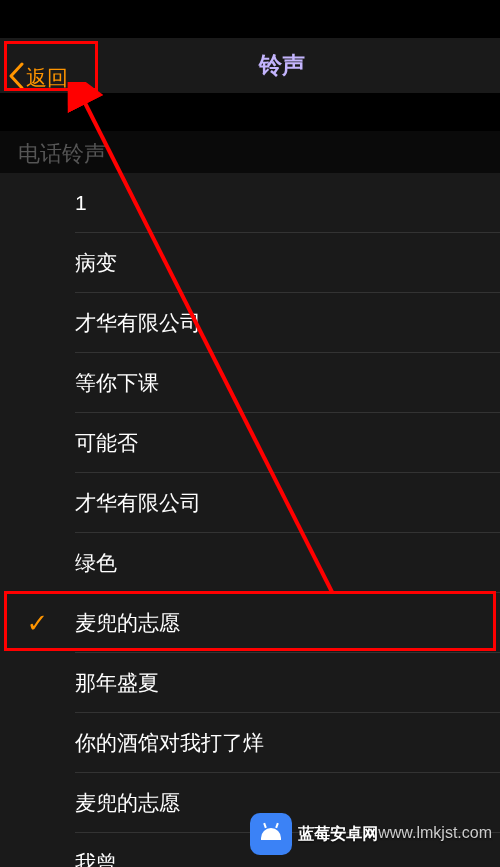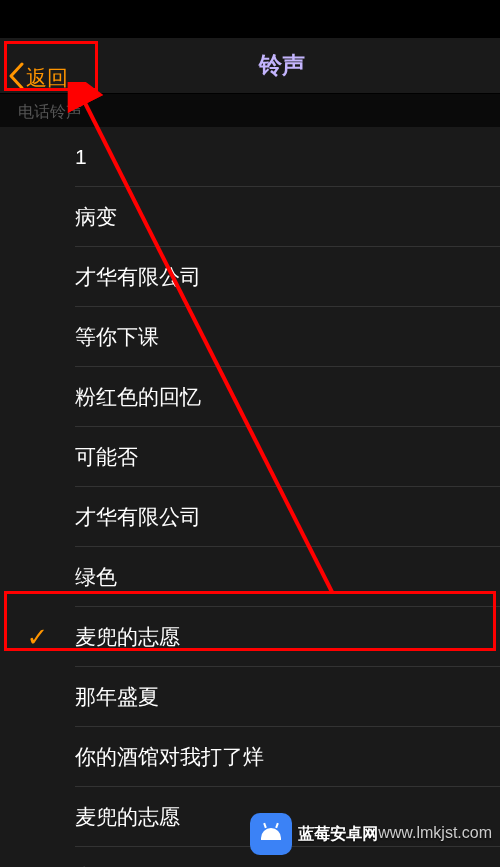--- a/index.html
+++ b/index.html
@@ -47,23 +47,24 @@
       position: absolute;
       left: 50%;
       transform: translateX(-50%);
       color: #c4b5fd;
       font-size: 23px;
       font-weight: 600;
       margin-left: 32px;
     }
     .section-header {
       color: #555;
-      font-size: 16px;
+      font-size: 22px;
       padding: 8px 18px 4px;
       background: #0a0a0a;
+      margin-top: 37px;
     }
     .list {
       background: #1a1a1a;
     }
     .list-row {
       display: flex;
       align-items: center;
       height: 60px;
       cursor: pointer;
     }
@@ -204,26 +205,20 @@
     </div>
     <div class="list-row">
       <div class="check-slot"></div>
       <div class="row-content">
         <span class="row-label">等你下课</span>
       </div>
     </div>
     <div class="list-row">
       <div class="check-slot"></div>
       <div class="row-content">
-        <span class="row-label">粉红色的回忆</span>
-      </div>
-    </div>
-    <div class="list-row">
-      <div class="check-slot"></div>
-      <div class="row-content">
         <span class="row-label">可能否</span>
       </div>
     </div>
     <div class="list-row">
       <div class="check-slot"></div>
       <div class="row-content">
         <span class="row-label">才华有限公司</span>
       </div>
     </div>
     <div class="list-row">

